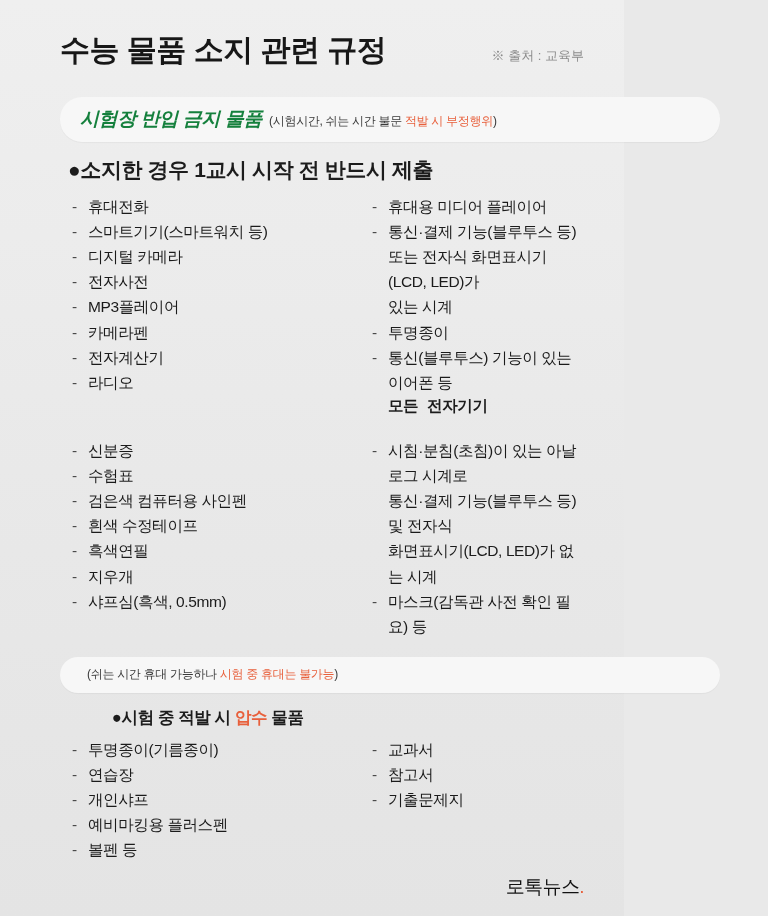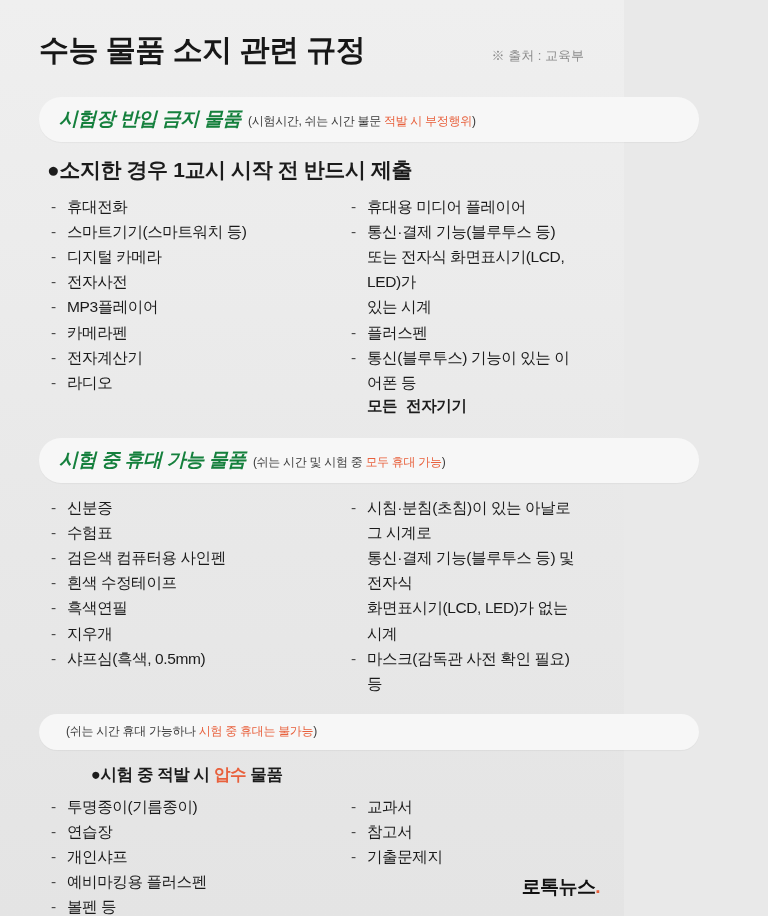--- a/index.html
+++ b/index.html
@@ -10,21 +10,21 @@
     background: #e9e9e9;
     font-family: "Liberation Sans", sans-serif;
     color: #1c1c1c;
     overflow: hidden;
   }
   .page {
     position: relative;
     width: 624px;
     height: 916px;
     background: linear-gradient(180deg, #efefef 0%, #e8e8e8 60%, #e4e4e4 100%);
-    padding: 30px 40px 10px 39px;
+    padding: 30px 40px 10px 60px;
   }
   .title-row {
     display: flex;
     align-items: flex-end;
     justify-content: space-between;
     margin-bottom: 26px;
   }
   .main-title {
     font-size: 30px;
     font-weight: bold;
@@ -101,24 +101,24 @@
   .sub-heads .sh {
     font-size: 16.5px;
     font-weight: bold;
     letter-spacing: -0.4px;
     margin-left: 44px;
   }
   .sub-heads .sh:first-child { flex: 0 0 312px; }
 
   .footer {
     position: absolute;
-    right: 24px;
+    right: 40px;
     bottom: 16px;
     font-size: 19px;
-    font-weight: bold;
+    font-weight: normal;
     letter-spacing: -0.6px;
     color: #111;
   }
   .footer .dot-red { color: #e8603c; }
 </style>
 </head>
 <body>
 
 <div class="page">
 
@@ -176,39 +176,35 @@
             <span class="txt">휴대용 미디어 플레이어</span>
           </div>
         <div class="item">
             <span class="dash">-</span>
             <span class="txt" style="white-space:pre-line">통신·결제 기능(블루투스 등)
 또는 전자식 화면표시기(LCD, LED)가
 있는 시계</span>
           </div>
         <div class="item">
             <span class="dash">-</span>
-            <span class="txt">플러스펜</span>
+            <span class="txt">투명종이</span>
           </div>
         <div class="item">
             <span class="dash">-</span>
             <span class="txt">통신(블루투스) 기능이 있는 이어폰 등</span>
           </div>
         <div class="item">
             <span class="dash"></span>
             <span class="txt strong-sub">모든 전자기기</span>
           </div>
       </div>
     </div>
   </div>
 
   <div class="section">
-    <div class="sec-header">
-      <span class="h-main">시험 중 휴대 가능 물품</span>
-      <span class="h-sub"><span>(쉬는 시간 및 시험 중 </span><span class="hl-orange">모두 휴대 가능</span><span>)</span></span>
-    </div>
 
     <div class="cols" style="margin-top:12px;">
       <div class="col">
         <div class="item">
             <span class="dash">-</span>
             <span class="txt">신분증</span>
           </div>
         <div class="item">
             <span class="dash">-</span>
             <span class="txt">수험표</span>

